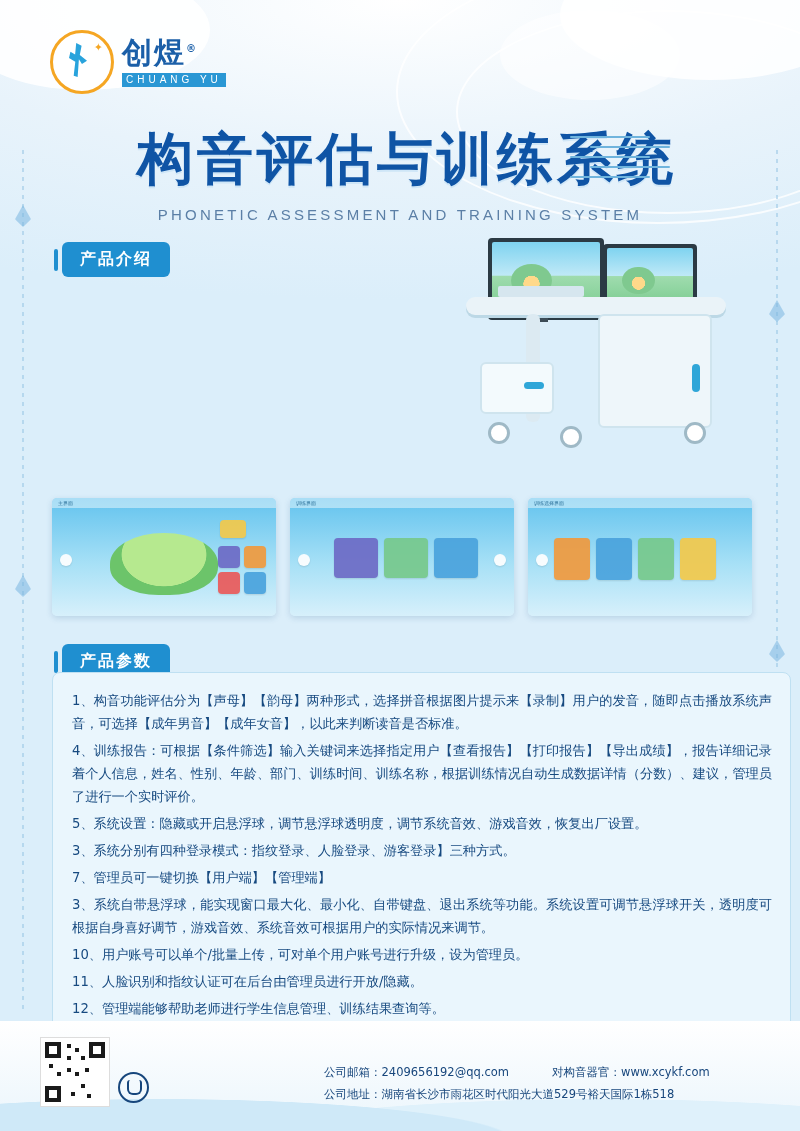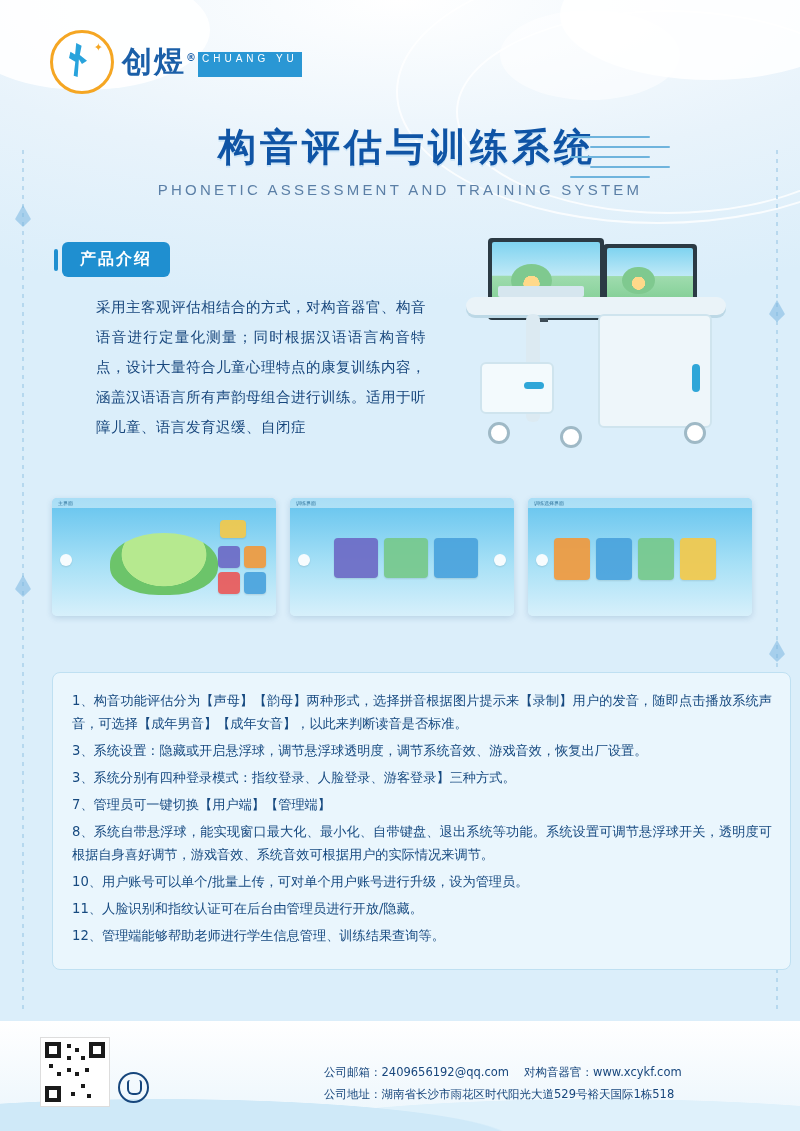--- a/index.html
+++ b/index.html
@@ -35,30 +35,30 @@
     border-radius:50% 50% 50% 50%/60% 60% 40% 40%;
     clip-path:polygon(50% 0,100% 65%,50% 100%,0 65%);}
 
   
   .logo{position:absolute;left:50px;top:30px;display:flex;align-items:center;gap:8px;}
   .logo-mark{width:58px;height:58px;border:3px solid #f5a623;border-radius:50%;
     position:relative;background:#fff;}
   .logo-mark .person{position:absolute;left:16px;top:10px;width:18px;height:34px;
     background:#29a3dc;clip-path:polygon(40% 0,70% 8%,60% 35%,100% 52%,72% 62%,55% 48%,48% 100%,26% 96%,35% 55%,0 44%,8% 26%,34% 34%);}
   .logo-mark .star{position:absolute;right:8px;top:8px;color:#f5a623;font-size:11px;}
-  .logo-text{display:flex;flex-direction:row;line-height:1;}
+  .logo-text{display:flex;flex-direction:column;line-height:1;}
   .logo-cn{font-size:30px;font-weight:bold;color:#1b5fa8;letter-spacing:2px;
     font-family:"DejaVu Sans","Liberation Sans",sans-serif;}
   .logo-r{font-size:10px;vertical-align:super;color:#1b5fa8;}
   .logo-en{font-size:10px;color:#1b5fa8;letter-spacing:4px;margin-top:5px;background:#2a97d4;
     color:#fff;padding:2px 4px;text-align:center;}
 
   
   .title-wrap{position:absolute;top:122px;left:0;right:0;text-align:center;}
-  .title-cn{font-size:38px;font-weight:bold;color:#0f54a5;letter-spacing:4px;
+  .title-cn{font-size:56px;font-weight:bold;color:#0f54a5;letter-spacing:4px;
     font-family:Liberation Sans, sans-serif;
     text-shadow:0 2px 0 #cfe6f7;margin-left:14px;}
   .title-en{font-size:15px;color:#5b7fa6;letter-spacing:3.2px;margin-top:8px;}
   .title-deco{position:absolute;right:120px;top:8px;width:110px;height:60px;}
   .title-deco i{position:absolute;display:block;height:2px;background:#6fb4dd;border-radius:2px;}
 
   
   .tab{position:absolute;display:inline-block;background:#1f8fd0;color:#fff;
     font-size:16px;font-weight:bold;padding:7px 18px;border-radius:6px;letter-spacing:2px;
     font-family:"DejaVu Sans","Liberation Sans",sans-serif;}
@@ -122,21 +122,21 @@
   .qr{position:absolute;left:40px;bottom:24px;width:62px;height:62px;background:#fff;padding:3px;
     border:1px solid #ddd;}
   .qr .px{position:absolute;background:#1a1a1a;}
   .phone{position:absolute;left:118px;bottom:28px;display:flex;align-items:center;gap:8px;}
   .phone .ic{width:27px;height:27px;border:2px solid #17467c;border-radius:50%;position:relative;}
   .phone .ic:after{content:"";position:absolute;left:7px;top:6px;width:11px;height:13px;
     border:2px solid #17467c;border-radius:3px 3px 6px 6px;border-top:none;}
   .phone .num{font-size:34px;font-weight:bold;color:#17467c;letter-spacing:1px;}
   .contact{position:absolute;right:36px;bottom:26px;width:440px;font-size:11.5px;color:#17467c;line-height:22px;
     font-family:"DejaVu Sans","Liberation Sans",sans-serif;}
-  .contact .row{display:flex;}
+  .contact .row{display:flex;gap:28px;}
   .contact .row .c1c{width:200px;}
   .wave{position:absolute;left:0;right:0;bottom:0;height:52px;
     background:radial-gradient(ellipse 500px 60px at 20% 120%,#cfe9f8 0 70%,transparent 71%),
                radial-gradient(ellipse 520px 60px at 75% 120%,#dff1fb 0 70%,transparent 71%);}
 </style>
 </head>
 <body>
 
 <div class="page">
 
@@ -172,21 +172,20 @@
     <div class="title-deco">
       <i style="left:0;top:6px;width:80px;"></i>
       <i style="left:20px;top:16px;width:80px;"></i>
       <i style="left:0;top:26px;width:80px;"></i>
       <i style="left:20px;top:36px;width:80px;"></i>
       <i style="left:0;top:46px;width:80px;"></i>
     </div>
   </div>
 
   <div class="tab" style="left:62px;top:242px;">产品介绍</div>
-  <div class="intro">采用主客观评估相结合的方式，对构音器官、构音语音进行定量化测量；同时根据汉语语言构音特点，设计大量符合儿童心理特点的康复训练内容，涵盖汉语语言所有声韵母组合进行训练。适用于听障儿童、语言发育迟缓、自闭症</div>
 
   <div class="device">
     <div class="mon m1">
         <div class="scr"></div>
       </div>
     <div class="mon m2">
         <div class="scr"></div>
       </div>
     <div class="mstand" style="left:90px;top:90px;"></div>
     <div class="mstand" style="left:194px;top:84px;"></div>
@@ -232,26 +231,28 @@
           <span>训练选择界面</span>
         </div>
       <div class="tile o" style="left:26px;top:40px;width:36px;height:42px;"></div>
       <div class="tile b" style="left:68px;top:40px;width:36px;height:42px;"></div>
       <div class="tile g" style="left:110px;top:40px;width:36px;height:42px;"></div>
       <div class="tile y" style="left:152px;top:40px;width:36px;height:42px;"></div>
       <div class="tile" style="left:8px;top:56px;width:12px;height:12px;border-radius:50%;"></div>
     </div>
   </div>
 
+  <div class="tab" style="left:62px;top:644px;">产品参数</div>
   <div class="params">
     <div class="pitem">1、构音功能评估分为【声母】【韵母】两种形式，选择拼音根据图片提示来【录制】用户的发音，随即点击播放系统声音，可选择【成年男音】【成年女音】，以此来判断读音是否标准。</div>
-    <div class="pitem">3、系统设置：隐藏或开启悬浮球，调节悬浮球透明度，调节系统音效、游戏音效，恢复出厂设置。</div>
+    <div class="pitem">4、训练报告：可根据【条件筛选】输入关键词来选择指定用户【查看报告】【打印报告】【导出成绩】，报告详细记录着个人信息，姓名、性别、年龄、部门、训练时间、训练名称，根据训练情况自动生成数据详情（分数）、建议，管理员了进行一个实时评价。</div>
+    <div class="pitem">5、系统设置：隐藏或开启悬浮球，调节悬浮球透明度，调节系统音效、游戏音效，恢复出厂设置。</div>
     <div class="pitem">3、系统分别有四种登录模式：指纹登录、人脸登录、游客登录】三种方式。</div>
     <div class="pitem ul">7、管理员可一键切换【用户端】【管理端】</div>
-    <div class="pitem">8、系统自带悬浮球，能实现窗口最大化、最小化、自带键盘、退出系统等功能。系统设置可调节悬浮球开关，透明度可根据自身喜好调节，游戏音效、系统音效可根据用户的实际情况来调节。</div>
+    <div class="pitem">3、系统自带悬浮球，能实现窗口最大化、最小化、自带键盘、退出系统等功能。系统设置可调节悬浮球开关，透明度可根据自身喜好调节，游戏音效、系统音效可根据用户的实际情况来调节。</div>
     <div class="pitem">10、用户账号可以单个/批量上传，可对单个用户账号进行升级，设为管理员。</div>
     <div class="pitem">11、人脸识别和指纹认证可在后台由管理员进行开放/隐藏。</div>
     <div class="pitem">12、管理端能够帮助老师进行学生信息管理、训练结果查询等。</div>
   </div>
 
   <div class="footer">
     <div class="wave"></div>
 
     <div class="qr">
       <div class="px" style="left:4px;top:4px;width:16px;height:16px;"></div>

